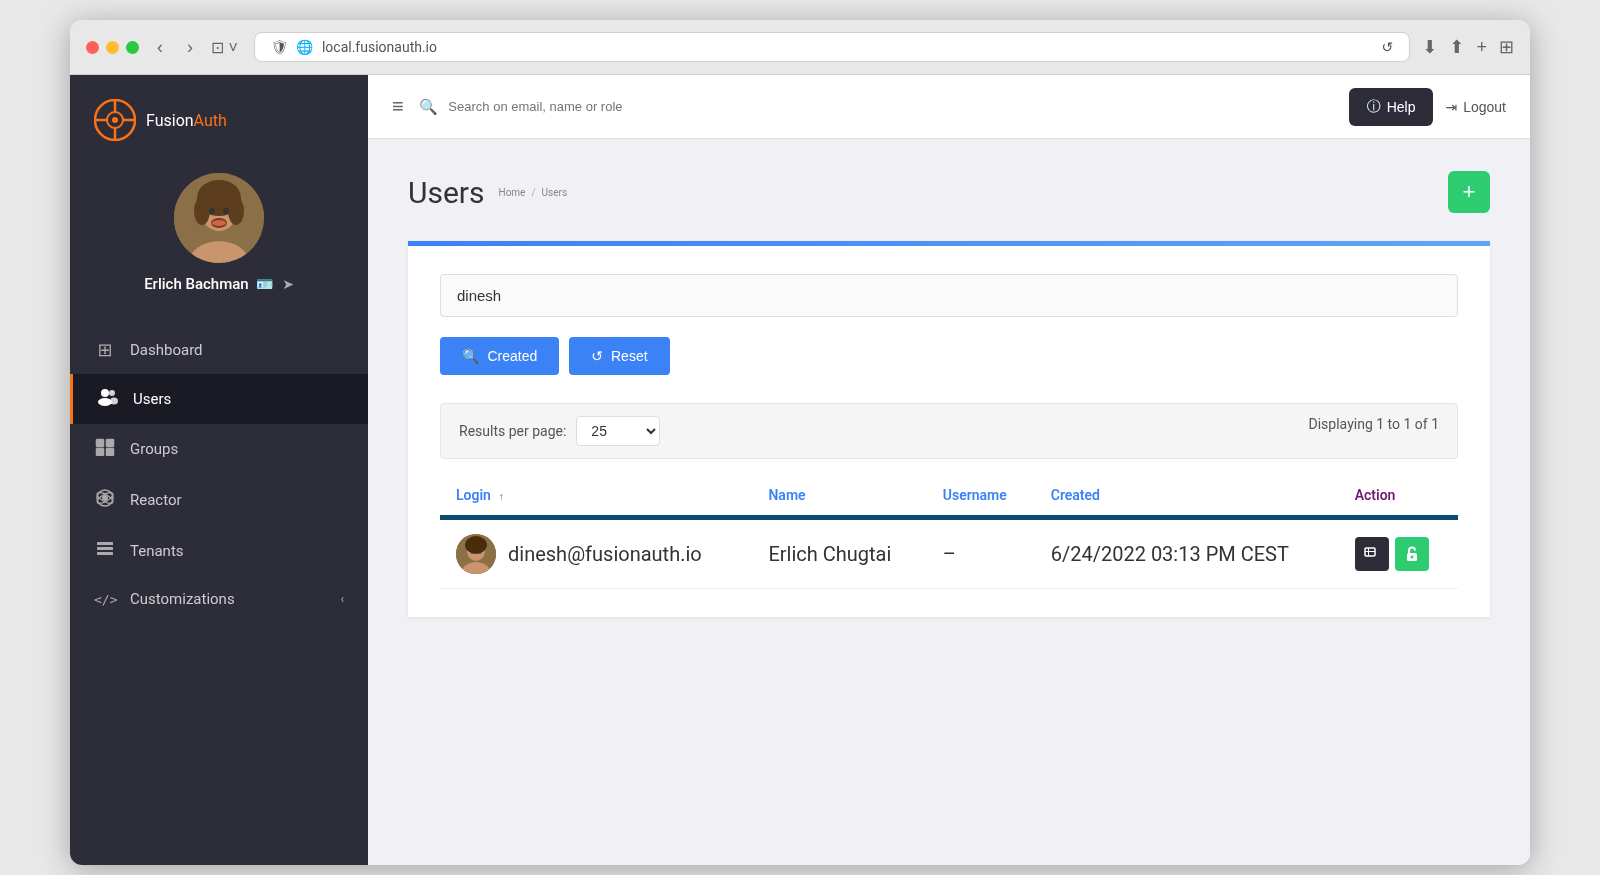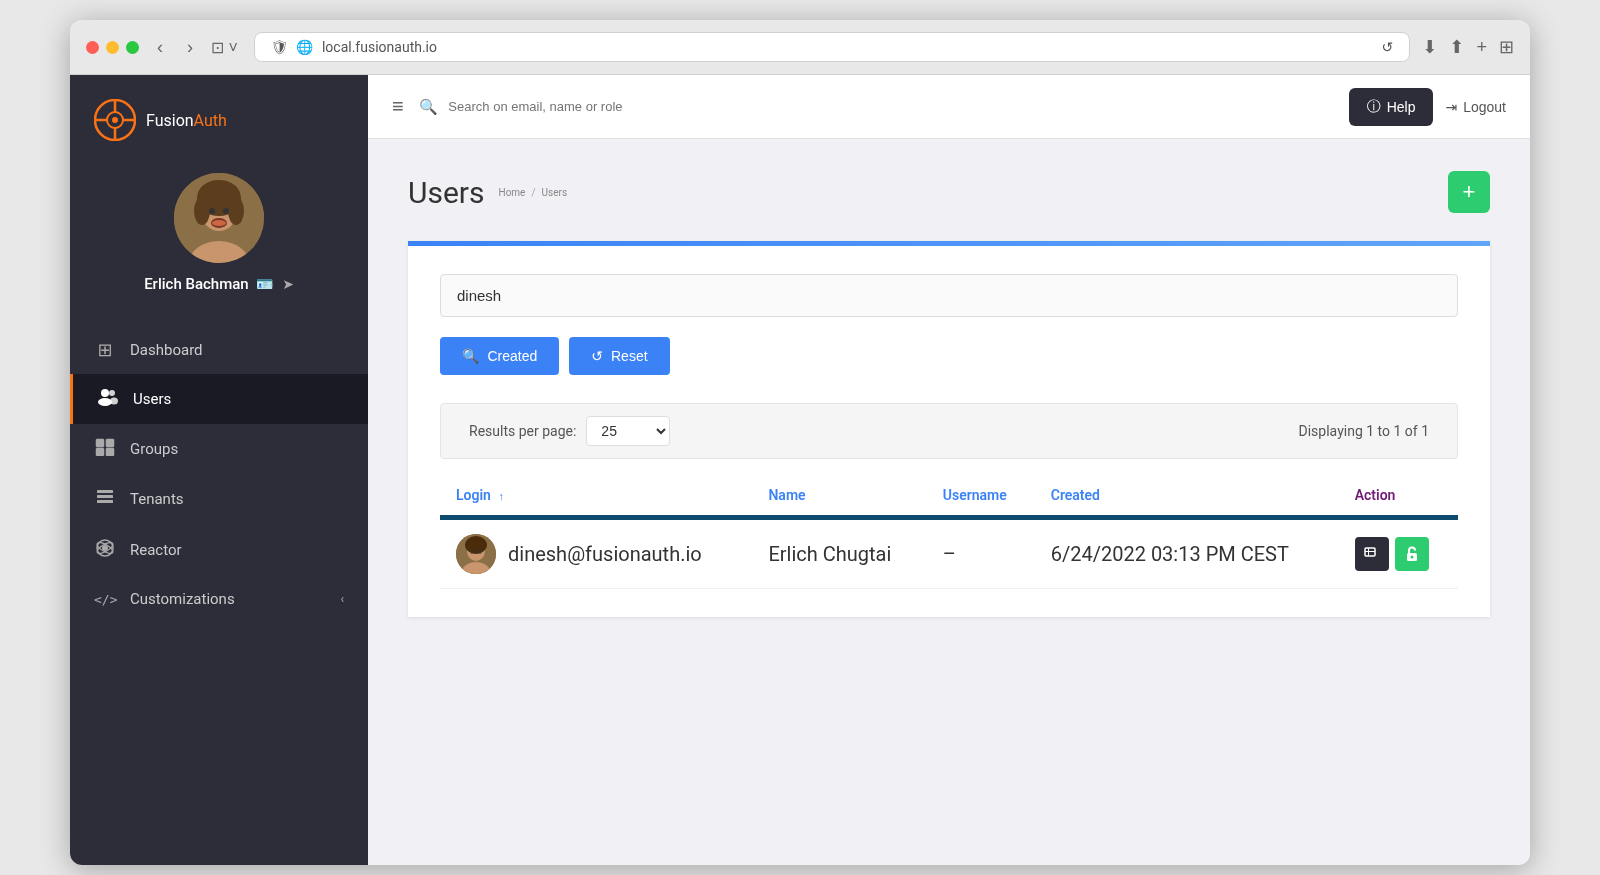--- a/index.html
+++ b/index.html
@@ -270,26 +270,25 @@
       cursor: pointer;
       font-size: 14px;
       display: flex;
       align-items: center;
       gap: 8px;
     }
 
     
     .results-header {
       display: flex;
-      align-items: center;
       justify-content: space-between;
       background: #f5f5f5;
       border: 1px solid #e5e5e5;
       border-radius: 4px;
-      padding: 12px 28px;
+      padding: 12px 18px;
       margin-bottom: 0;
     }
     .results-per-page {
       display: flex;
       align-items: center;
       gap: 10px;
       font-size: 14px;
       color: #555;
     }
     .per-page-select {
@@ -452,38 +451,38 @@
               <rect x="1" y="1" width="8" height="8" rx="1" fill="#aaa" stroke="#aaa" stroke-width="0.5"></rect>
               <rect x="11" y="1" width="8" height="8" rx="1" fill="#aaa" stroke="#aaa" stroke-width="0.5"></rect>
               <rect x="1" y="10" width="8" height="8" rx="1" fill="#aaa" stroke="#aaa" stroke-width="0.5"></rect>
               <rect x="11" y="10" width="8" height="8" rx="1" fill="#aaa" stroke="#aaa" stroke-width="0.5"></rect>
             </svg>
           </span>
           <span>Groups</span>
         </div>
         <div class="nav-item">
           <span class="nav-icon">
-            <svg width="20" height="18" viewBox="0 0 20 18" fill="#aaa">
-              <rect x="2" y="2" width="16" height="3" rx="0.5" fill="#aaa"></rect>
-              <rect x="2" y="7" width="16" height="3" rx="0.5" fill="#aaa"></rect>
-              <rect x="2" y="12" width="16" height="3" rx="0.5" fill="#aaa"></rect>
-            </svg>
-          </span>
-          <span>Tenants</span>
-        </div>
-        <div class="nav-item">
-          <span class="nav-icon">
             <svg width="20" height="20" viewBox="0 0 20 20">
               <circle cx="10" cy="10" r="8" fill="none" stroke="#aaa" stroke-width="1.5"></circle>
               <circle cx="10" cy="10" r="3" fill="#aaa"></circle>
               <ellipse cx="10" cy="10" rx="9" ry="3.5" fill="none" stroke="#aaa" stroke-width="1.2" transform="rotate(30 10 10)"></ellipse>
               <ellipse cx="10" cy="10" rx="9" ry="3.5" fill="none" stroke="#aaa" stroke-width="1.2" transform="rotate(-30 10 10)"></ellipse>
             </svg>
           </span>
           <span>Reactor</span>
+        </div>
+        <div class="nav-item">
+          <span class="nav-icon">
+            <svg width="20" height="18" viewBox="0 0 20 18" fill="#aaa">
+              <rect x="2" y="2" width="16" height="3" rx="0.5" fill="#aaa"></rect>
+              <rect x="2" y="7" width="16" height="3" rx="0.5" fill="#aaa"></rect>
+              <rect x="2" y="12" width="16" height="3" rx="0.5" fill="#aaa"></rect>
+            </svg>
+          </span>
+          <span>Tenants</span>
         </div>
         <div class="nav-item">
           <span class="nav-icon" style="font-size:13px; color:#aaa; font-family: monospace;">&lt;/&gt;</span>
           <span>Customizations</span>
           <span style="margin-left:auto; color:#aaa; font-size:12px;">‹</span>
         </div>
       </nav>
     </div>
 
     <div class="main-content">

